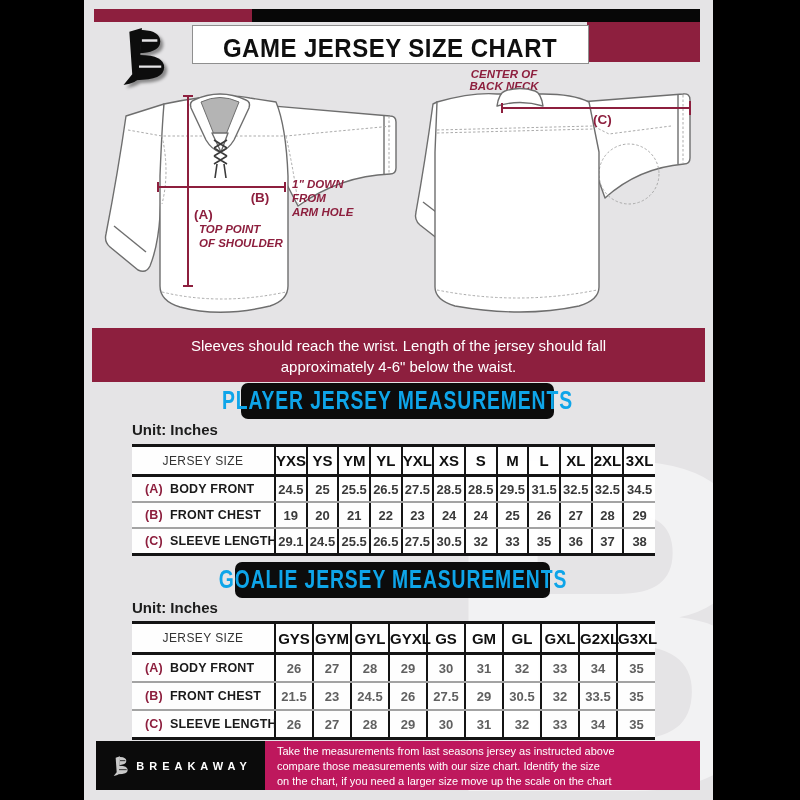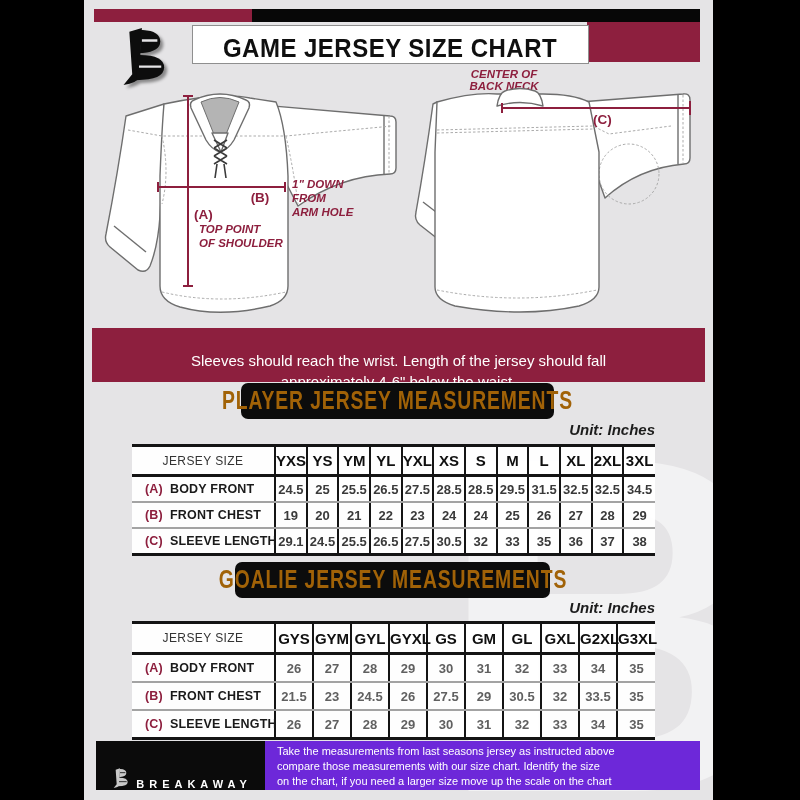--- a/index.html
+++ b/index.html
@@ -22,29 +22,29 @@
   #back-jersey{left:329px;top:62px;z-index:2}
   .jl{fill:#fff;stroke:#6e6e6e;stroke-width:1.4;stroke-linejoin:round}
   .stitch{fill:none;stroke:#ababab;stroke-width:1;stroke-dasharray:2.5 2}
   .ann{stroke:#8d1f3e;stroke-width:2;fill:none}
   .ann-b{fill:#8d1f3e;font-weight:800;font-size:13.5px;font-family:"Liberation Sans",sans-serif}
   .ann-i{fill:#8d1f3e;font-style:italic;font-weight:700;font-size:11.5px;font-family:"Liberation Sans",sans-serif}
   .lace{stroke:#3a3a3a;stroke-width:1.6;fill:none}
 
   
   #banner{left:8px;top:328px;width:613px;height:54px;background:#8d1f3e;color:#fff;text-align:center;
-          font-size:15px;line-height:21px;padding-top:22px;box-sizing:border-box;z-index:2}
-
-  
-  .section-title{background:#0c0c0c;color:#a16207;border-radius:7px;display:flex;align-items:center;
+          font-size:15px;line-height:21px;padding-top:7px;box-sizing:border-box;z-index:2}
+
+  
+  .section-title{background:#0c0c0c;color:#0ea5e9;border-radius:7px;display:flex;align-items:center;
                  justify-content:center;z-index:2}
   .section-title span{font-size:22px;font-weight:800;letter-spacing:1px;transform:scale(.88,1.14);white-space:nowrap}
   #player-title{left:157px;top:383px;width:313px;height:36px}
   #goalie-title{left:151px;top:562px;width:315px;height:36px}
-  .unit{font-style:italic;font-weight:700;font-size:15px;color:#1c1c1c;text-align:right;z-index:2}
+  .unit{font-weight:700;font-size:15px;color:#1c1c1c;text-align:left;z-index:2}
   #player-unit{left:48px;top:421px;width:523px}
   #goalie-unit{left:48px;top:599px;width:523px}
 
   
   #player-table-slot{left:48px;top:444px;z-index:2}
   #goalie-table-slot{left:48px;top:621px;z-index:2}
   .size-table{border-collapse:collapse;table-layout:fixed;width:523px;
               border-top:3px solid #141414;border-bottom:3px solid #141414}
   .size-table th,.size-table td{background:rgba(255,255,255,.96);padding:0;text-align:center}
   .size-table thead th{border-bottom:3px solid #141414}
@@ -56,23 +56,23 @@
   .size-table td.size{font-size:13px;font-weight:600}
   .player td.size{color:#3a3a3a}
   .goalie td.size{color:#606060}
   .corner{font-size:12px;font-weight:400;letter-spacing:.4px;color:#333}
   .rowlabel{text-align:left !important;padding-left:13px !important;font-size:12.5px;font-weight:700;
             color:#1a1a1a;letter-spacing:.2px;white-space:nowrap}
   .rowkey{color:#8d1f3e;font-weight:800;margin-right:7px}
 
   
   #footer{left:12px;top:741px;width:604px;height:49px;display:flex;z-index:2}
-  #footer-black{width:169px;background:#0b0b0b;display:flex;align-items:flex-end;justify-content:center;gap:7px}
+  #footer-black{width:169px;background:#0b0b0b;display:flex;align-items:center;justify-content:center;gap:7px}
   #footer-brand{color:#fff;font-size:11px;font-weight:700;letter-spacing:5px}
-  #footer-maroon{flex:1;background:#6d28d9;color:#fff;font-size:11px;line-height:15px;
+  #footer-maroon{flex:1;background:#be185d;color:#fff;font-size:11px;line-height:15px;
                  padding:3px 0 0 12px;box-sizing:border-box}
 
   
   #watermark{right:-70px;top:385px;font-size:480px;font-weight:800;line-height:1;
              color:rgba(255,255,255,.5);z-index:1;user-select:none}
 </style>
 </head>
 <body>
 
 <div id="content">

